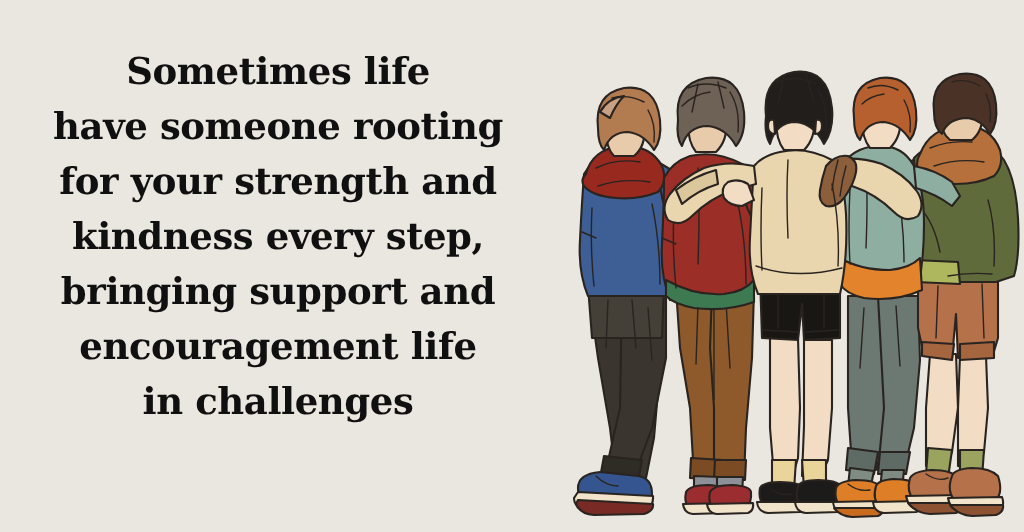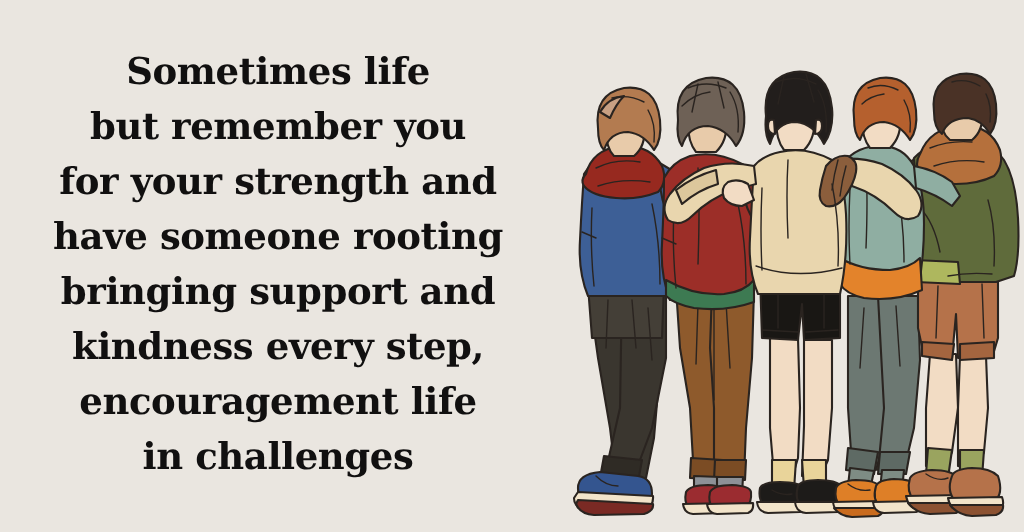--- a/index.html
+++ b/index.html
@@ -42,25 +42,24 @@
   }
   #illustration svg { display:block; width:100%; height:100%; }
 </style>
 </head>
 <body>
 
 <div id="canvas">
 
   <div id="quote-block">
     <span class="quote-line">Sometimes life</span>
-    <span class="quote-line">but remember you</span>
+    <span class="quote-line">have someone rooting</span>
     <span class="quote-line">for your strength and</span>
-    <span class="quote-line">have someone rooting</span>
+    <span class="quote-line">kindness every step,</span>
     <span class="quote-line">bringing support and</span>
-    <span class="quote-line">kindness every step,</span>
     <span class="quote-line">encouragement life</span>
     <span class="quote-line">in challenges</span>
   </div>
 
   <div id="illustration">
   <svg viewBox="0 0 476 524" xmlns="http://www.w3.org/2000/svg">
     <defs>
       <style>
         .ol { stroke:#2A2420; stroke-width:2.1; stroke-linejoin:round; stroke-linecap:round; }
         .olt { stroke:#2A2420; stroke-width:1.4; fill:none; stroke-linecap:round; }

